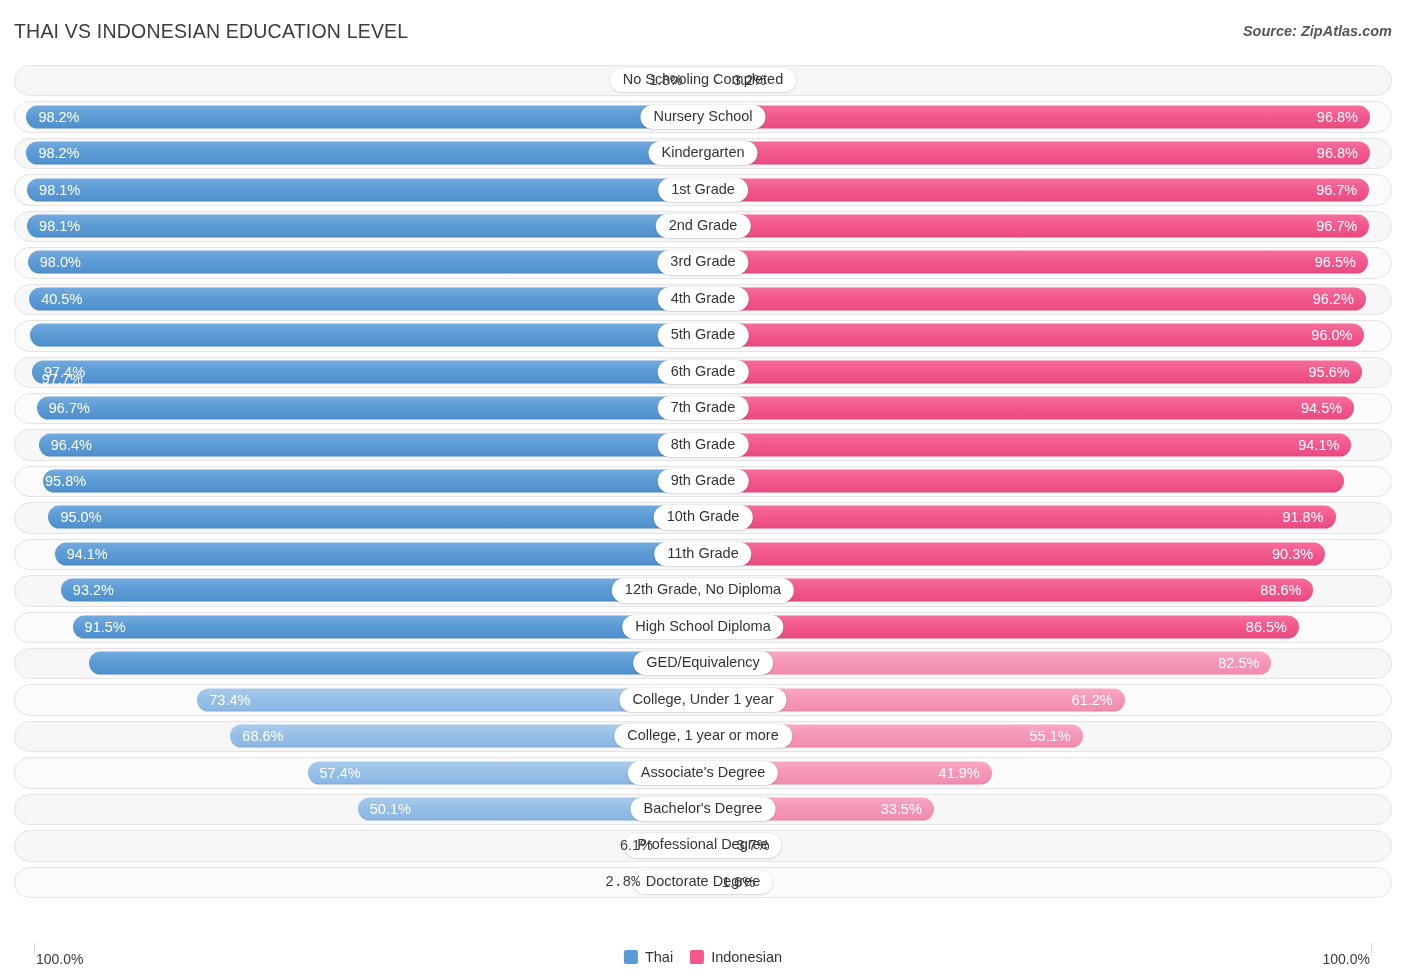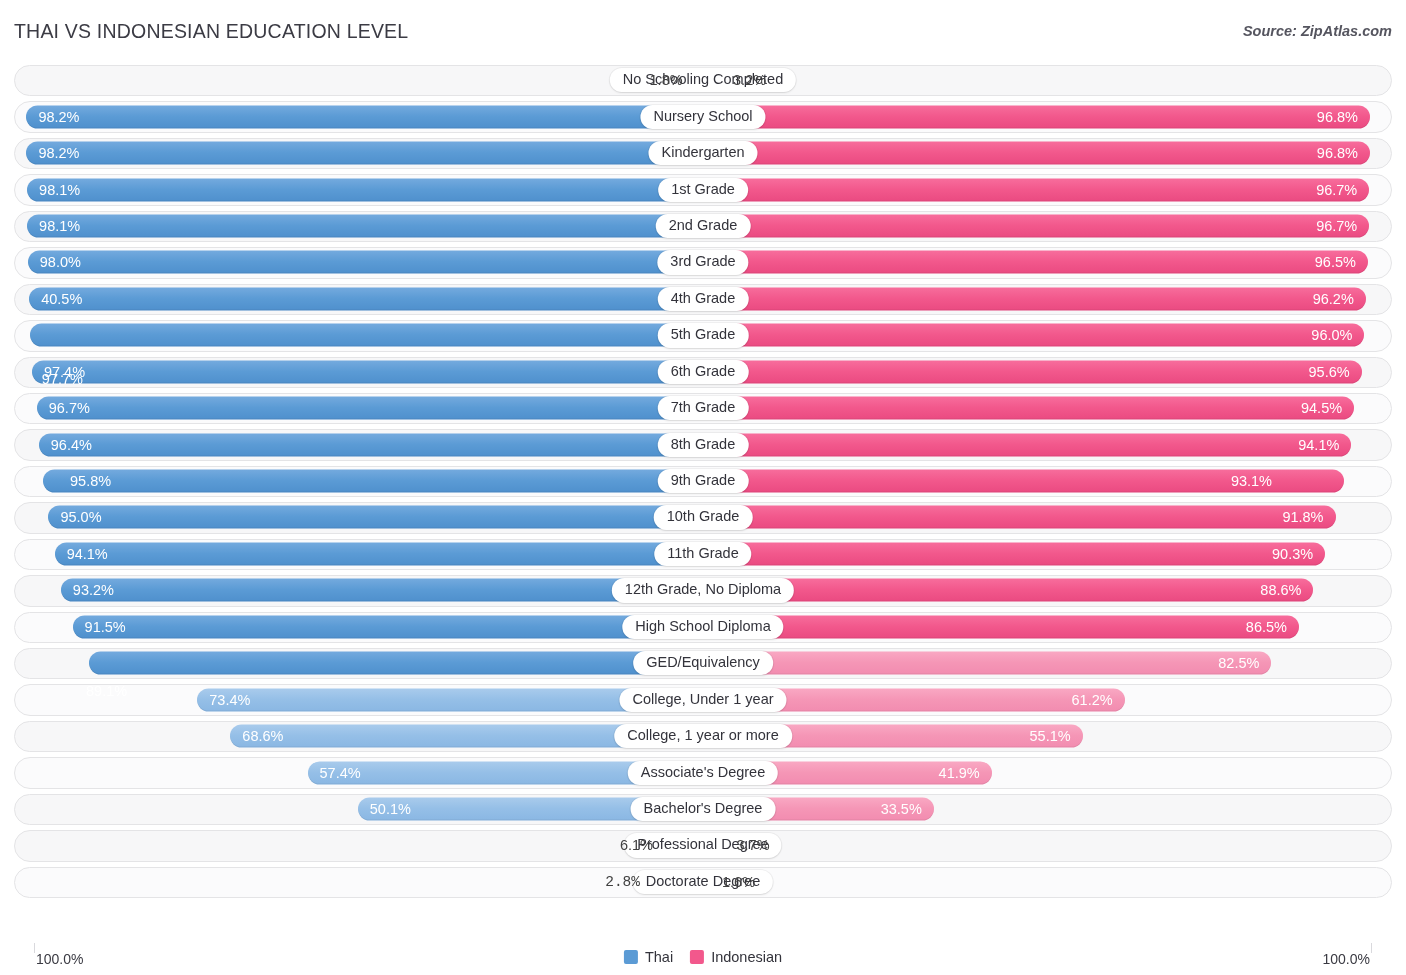--- a/index.html
+++ b/index.html
@@ -253,22 +253,22 @@
         <div class="bar left" style="width: 664.196px;"></div>
         <div class="bar right" style="width: 648.349px;"></div>
         <div class="val inside" style="left: 50.804px;">96.4%</div>
         <div class="val inside" style="left: 1339.35px; transform: translate(-100%, -50%);">94.1%</div>
         <div class="cat-pill">8th Grade</div>
       </div>
       <div class="row alt">
         <div class="track"></div>
         <div class="bar left" style="width: 660.062px;"></div>
         <div class="bar right" style="width: 641.459px;"></div>
-        <div class="val inside" style="left: 70px;">95.8%</div>
-        <div class="val inside" style="left: 1272px; transform: translate(-100%, -50%);">93.1%</div>
+        <div class="val inside" style="left: 45px;">95.8%</div>
+        <div class="val inside" style="left: 1398px; transform: translate(-100%, -50%);">93.1%</div>
         <div class="cat-pill">9th Grade</div>
       </div>
       <div class="row">
         <div class="track"></div>
         <div class="bar left" style="width: 654.55px;"></div>
         <div class="bar right" style="width: 632.502px;"></div>
         <div class="val inside" style="left: 60.45px;">95.0%</div>
         <div class="val inside" style="left: 1323.5px; transform: translate(-100%, -50%);">91.8%</div>
         <div class="cat-pill">10th Grade</div>
       </div>

